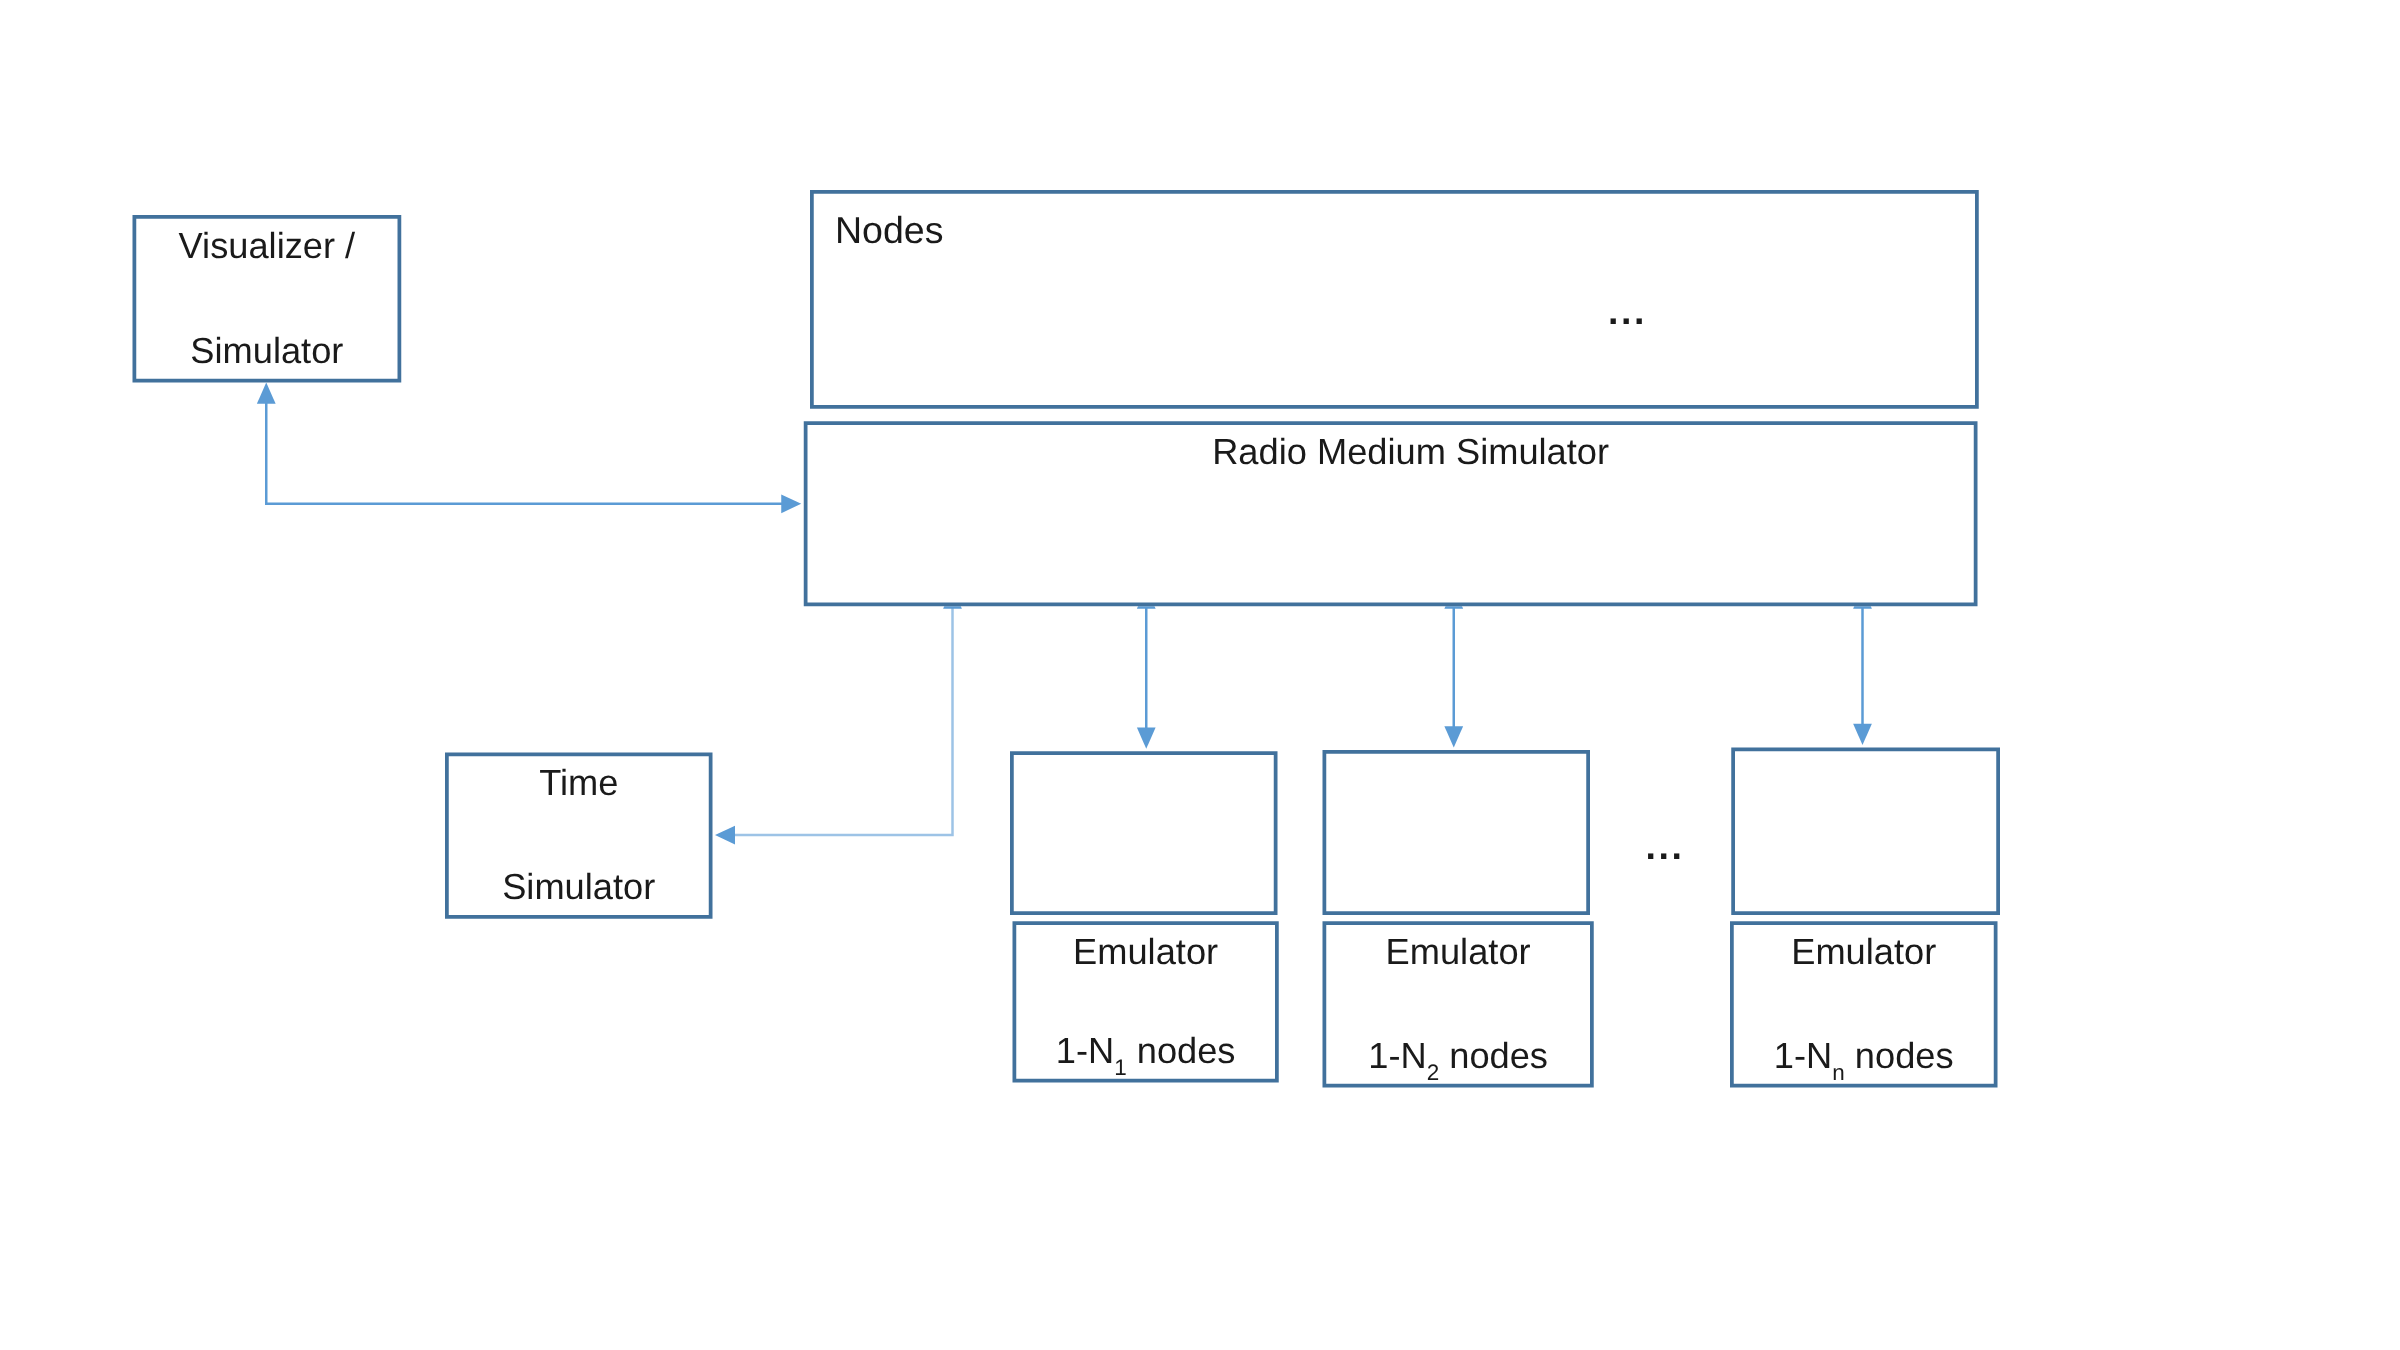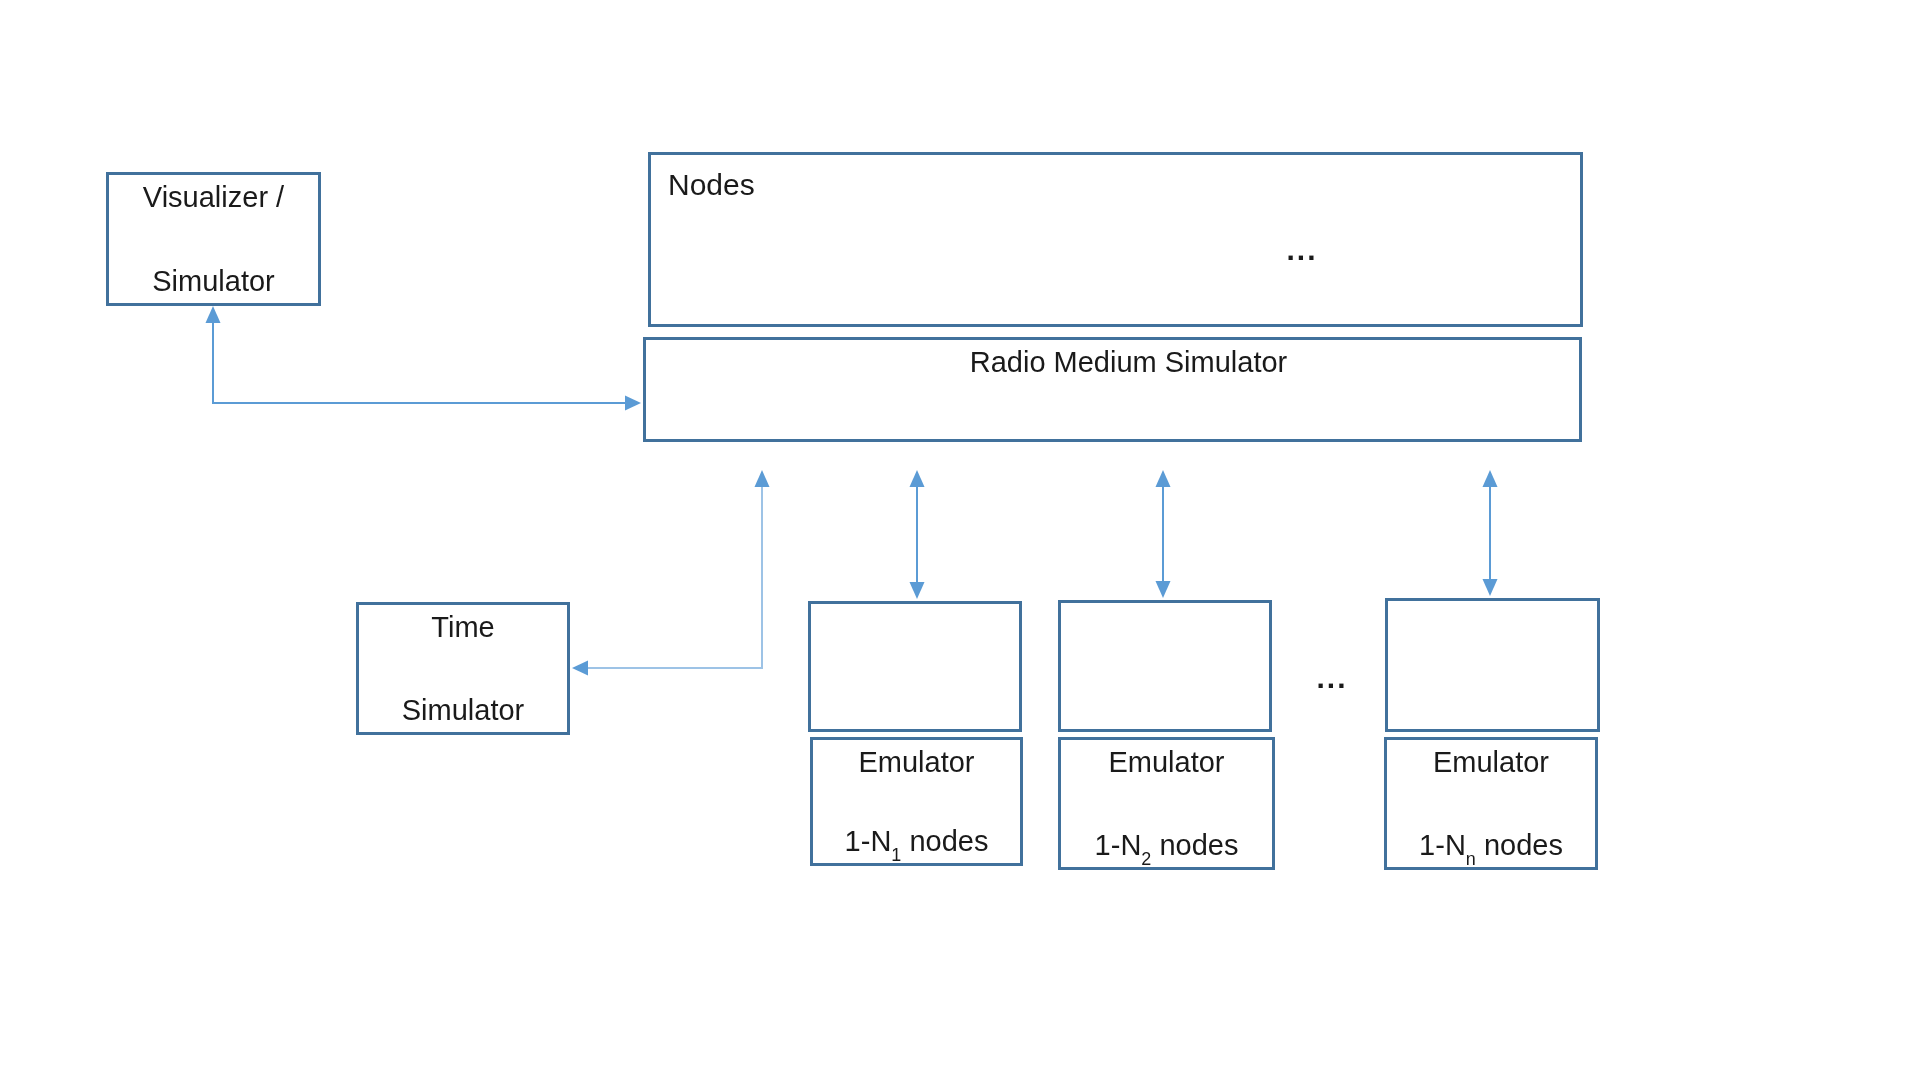--- a/index.html
+++ b/index.html
@@ -72,21 +72,21 @@
   <div class="box" style="left:106px;top:172px;width:215px;height:134px;">
     <span>Visualizer /</span>
     <span>Simulator</span>
   </div>
 
   <div class="box panel" style="left:648px;top:152px;width:935px;height:175px;justify-content:flex-start;align-items:flex-start;">
     <span class="corner-label">Nodes</span>
   </div>
   <div class="ellipsis-float" style="left:1302px;top:250px;">...</div>
 
-  <div class="box" style="left:643px;top:337px;width:939px;height:105px;padding-left:32px;">
+  <div class="box" style="left:643px;top:337px;width:939px;height:148px;padding-left:32px;">
     <span>Radio Medium Simulator</span>
   </div>
 
   <div class="box" style="left:356px;top:602px;width:214px;height:133px;">
     <span>Time</span>
     <span>Simulator</span>
   </div>
 
   <div class="box" style="left:808px;top:601px;width:214px;height:131px;"></div>
   <div class="box" style="left:1058px;top:600px;width:214px;height:132px;"></div>

